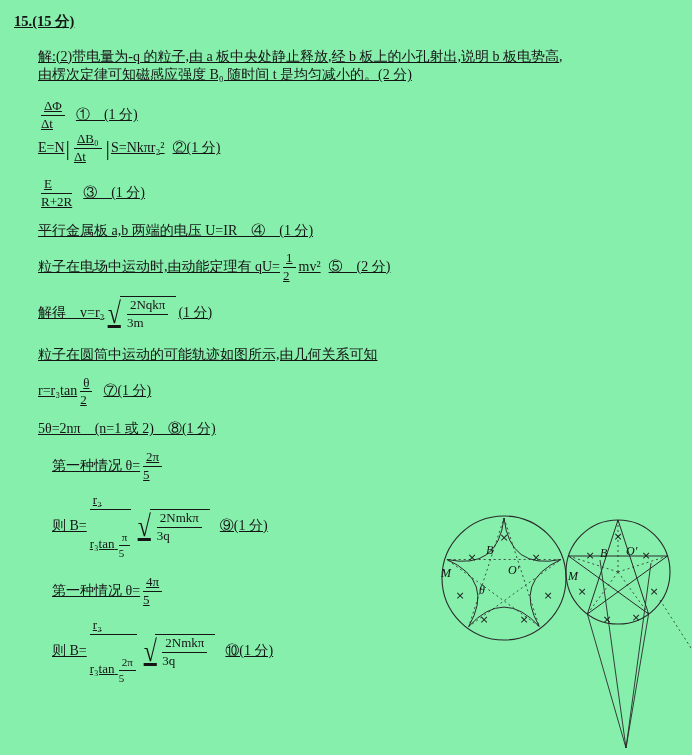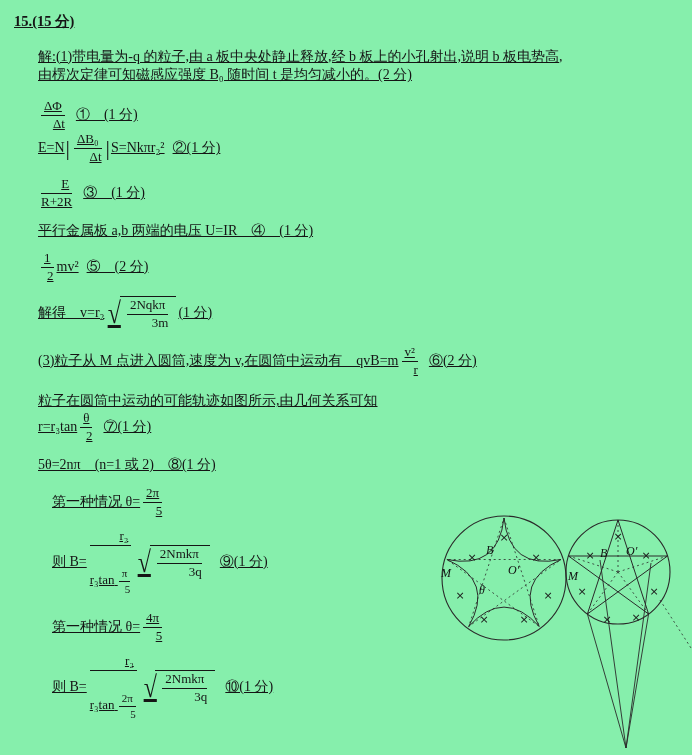--- a/index.html
+++ b/index.html
@@ -5,21 +5,21 @@
   html,body{margin:0;padding:0;background:#f6f6f4;}
   .page{
     position:relative;width:692px;height:755px;background:#86efac;
     font-family:"Liberation Serif","DejaVu Serif",serif;color:#151515;
     font-size:14px;overflow:hidden;text-decoration:underline;
   }
   .line{margin-left:38px;white-space:nowrap;line-height:1.35;}
   .line.eq{display:flex;align-items:center;}
   .header{margin-left:14px;padding-top:12px;font-weight:bold;font-size:14.5px;}
   .indent2{margin-left:52px;}
-  .frac{display:inline-block;text-align:right;vertical-align:middle;margin:0 3px;font-size:13px;line-height:1.15;}
+  .frac{display:inline-block;text-align:left;vertical-align:middle;margin:0 3px;font-size:13px;line-height:1.15;}
   .frac .num{display:block;border-bottom:1px solid #151515;padding:0 3px 1px;}
   .frac .den{display:block;padding-top:1px;}
   .frac.small{font-size:11px;margin:0 1px;}
   .deninner{display:inline-flex;align-items:center;margin-top:20px;}
   .bar{font-size:22px;font-weight:300;vertical-align:middle;margin:0 1px;position:relative;top:-1px;}
   .sqrt{display:inline-flex;align-items:center;vertical-align:middle;margin:0 2px;}
   .sqrt-sym{font-size:30px;line-height:1;font-weight:300;margin-right:-3px;transform:scaleX(.8);}
   .sqrt-body{border-top:1.3px solid #151515;padding:1px 5px 0 4px;}
   .sp{display:inline-block;width:8px;}
   svg.diagram{position:absolute;left:430px;top:505px;}
@@ -30,21 +30,21 @@
   .x{font-size:11px;font-family:"DejaVu Sans",sans-serif;text-anchor:middle;fill:#1a1a1a;}
   .lbl{font-size:12px;font-style:italic;font-family:"Liberation Serif","DejaVu Serif",serif;fill:#111;}
 </style>
 </head>
 <body>
 
 <div class="page">
 
   <div class="line header">15.(15 分)</div>
 
-  <div class="line" style="margin-top:16px">解:(1)带电量为-q 的粒子,由 a 板中央处静止释放,经 b 板上的小孔射出,说明 b 板电势高,</div>
+  <div class="line" style="margin-top:16px">解:(2)带电量为-q 的粒子,由 a 板中央处静止释放,经 b 板上的小孔射出,说明 b 板电势高,</div>
   <div class="line" style="">由楞次定律可知磁感应强度 B₀ 随时间 t 是均匀减小的。(2 分)</div>
 
   <div class="line eq" style="margin-top:14px">
     <span class="frac">
       <span class="num">ΔΦ</span>
       <span class="den">Δt</span>
     </span>
     <span class="sp"></span>
     <span>①　(1 分)</span>
   </div>
@@ -67,20 +67,21 @@
       <span class="num">E</span>
       <span class="den">R+2R</span>
     </span>
     <span class="sp"></span>
     <span>③　(1 分)</span>
   </div>
 
   <div class="line" style="margin-top:12px">平行金属板 a,b 两端的电压 U=IR　④　(1 分)</div>
 
   <div class="line eq" style="margin-top:10px">
+    <span>粒子在电场中运动时,由动能定理有 qU=</span>
     <span class="frac">
       <span class="num">1</span>
       <span class="den">2</span>
     </span>
     <span>mv²</span>
     <span class="sp"></span>
     <span>⑤　(2 分)</span>
   </div>
 
   <div class="line eq" style="margin-top:12px">
@@ -90,33 +91,24 @@
       <span class="sqrt-body">
         <span class="frac">
           <span class="num">2Nqkπ</span>
           <span class="den">3m</span>
         </span>
       </span>
     </span>
     <span>(1 分)</span>
   </div>
 
-  <div class="line eq" style="margin-top:14px">
-    <span>(3)粒子从 M 点进入圆筒,速度为 v,在圆筒中运动有　qvB=m</span>
-    <span class="frac">
-      <span class="num">v²</span>
-      <span class="den">r</span>
-    </span>
-    <span class="sp"></span>
-    <span>⑥(2 分)</span>
-  </div>
 
   <div class="line" style="margin-top:15px">粒子在圆筒中运动的可能轨迹如图所示,由几何关系可知</div>
 
-  <div class="line eq" style="">
+  <div class="line eq" style="margin-top:11px">
     <span>r=r₃tan</span>
     <span class="frac">
       <span class="num">θ</span>
       <span class="den">2</span>
     </span>
     <span class="sp"></span>
     <span>⑦(1 分)</span>
   </div>
 
   <div class="line" style="margin-top:12px">5θ=2nπ　(n=1 或 2)　⑧(1 分)</div>

